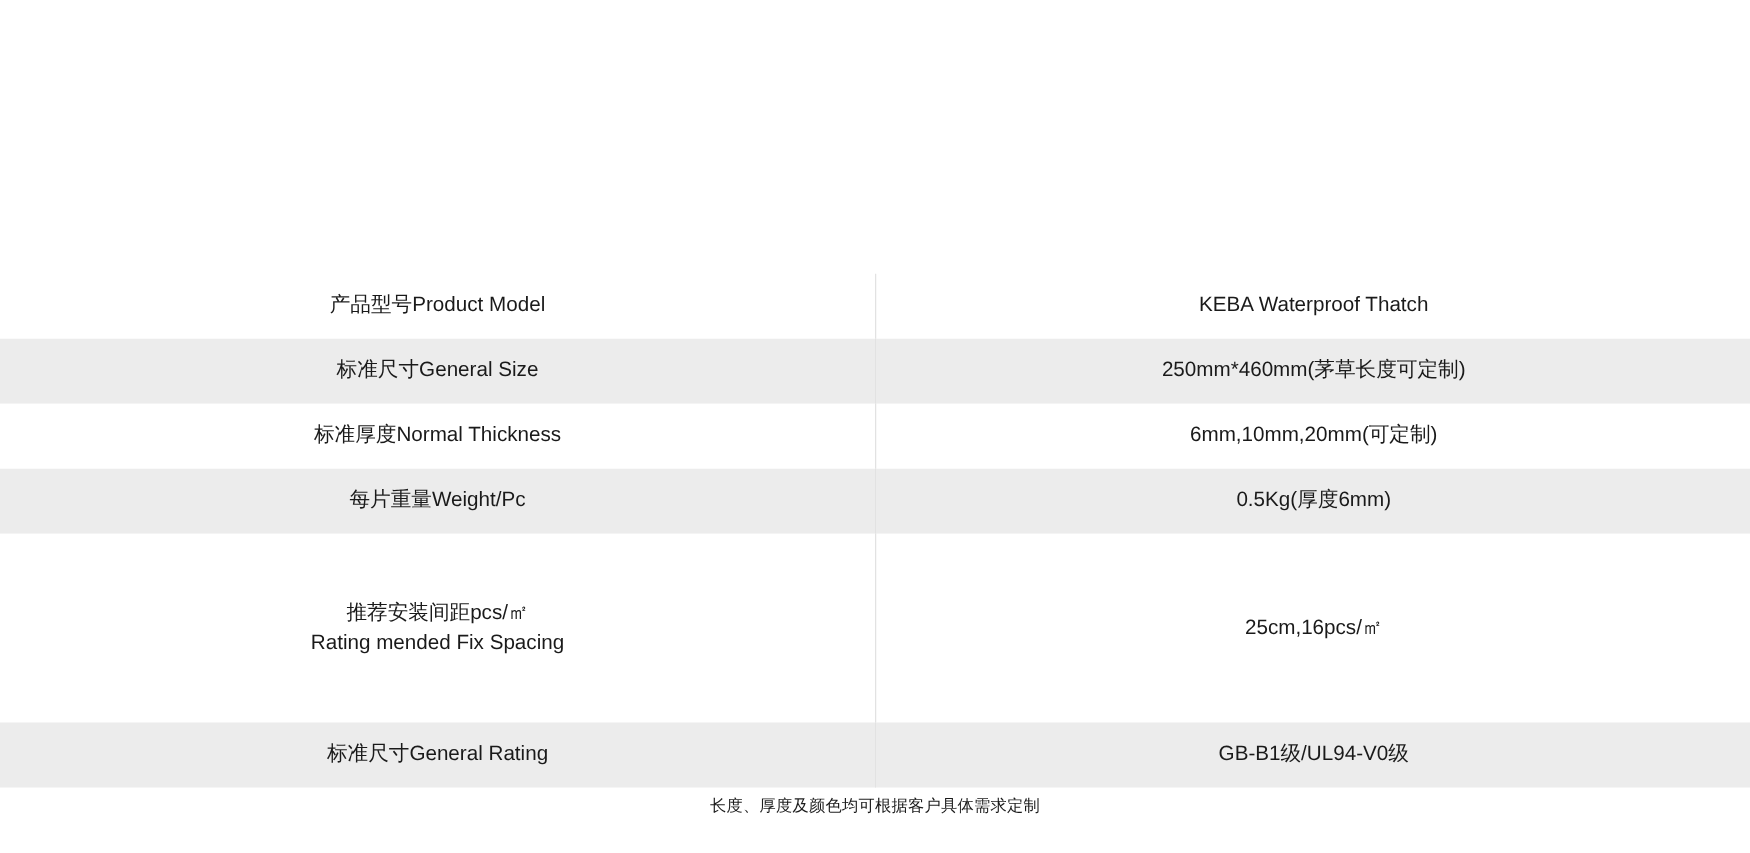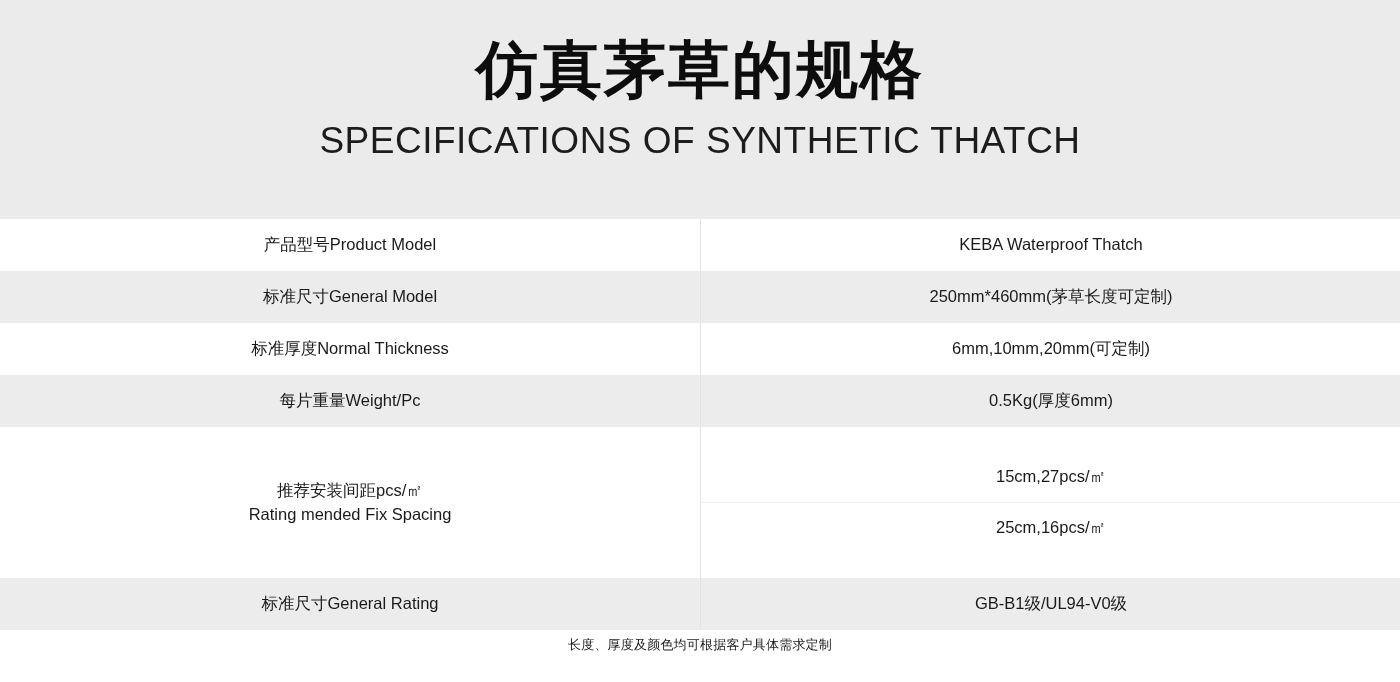--- a/index.html
+++ b/index.html
@@ -123,33 +123,29 @@
     font-size: 13px;
     color: #1a1a1a;
     letter-spacing: 0.2px;
   }
 </style>
 </head>
 <body>
 
 <div class="page">
 
-  <div class="header">
-    <h1 class="title-cn">仿真茅草的规格</h1>
-    <h2 class="title-en">SPECIFICATIONS OF SYNTHETIC THATCH</h2>
-  </div>
 
   <table class="spec-table">
     <tbody>
       <tr class="row-plain">
         <td class="label-cell">产品型号Product Model</td>
         <td class="value-cell">KEBA Waterproof Thatch</td>
       </tr>
       <tr class="row-alt">
-        <td class="label-cell">标准尺寸General Model</td>
+        <td class="label-cell">标准尺寸General Size</td>
         <td class="value-cell">250mm*460mm(茅草长度可定制)</td>
       </tr>
       <tr class="row-plain">
         <td class="label-cell">标准厚度Normal Thickness</td>
         <td class="value-cell">6mm,10mm,20mm(可定制)</td>
       </tr>
       <tr class="row-alt">
         <td class="label-cell">每片重量Weight/Pc</td>
         <td class="value-cell">0.5Kg(厚度6mm)</td>
       </tr>
@@ -157,23 +153,20 @@
         <td class="label-cell tall">
           <span class="label-two-line">
             <span class="ln">推荐安装间距pcs/㎡</span>
             <span class="ln">Rating mended Fix Spacing</span>
           </span>
         </td>
         <td class="value-cell" style="height:151px;">
           <table class="sub-rows">
             <tbody>
               <tr>
-                <td>15cm,27pcs/㎡</td>
-              </tr>
-              <tr>
                 <td>25cm,16pcs/㎡</td>
               </tr>
             </tbody>
           </table>
         </td>
       </tr>
       <tr class="row-alt">
         <td class="label-cell">标准尺寸General Rating</td>
         <td class="value-cell">GB-B1级/UL94-V0级</td>
       </tr>

